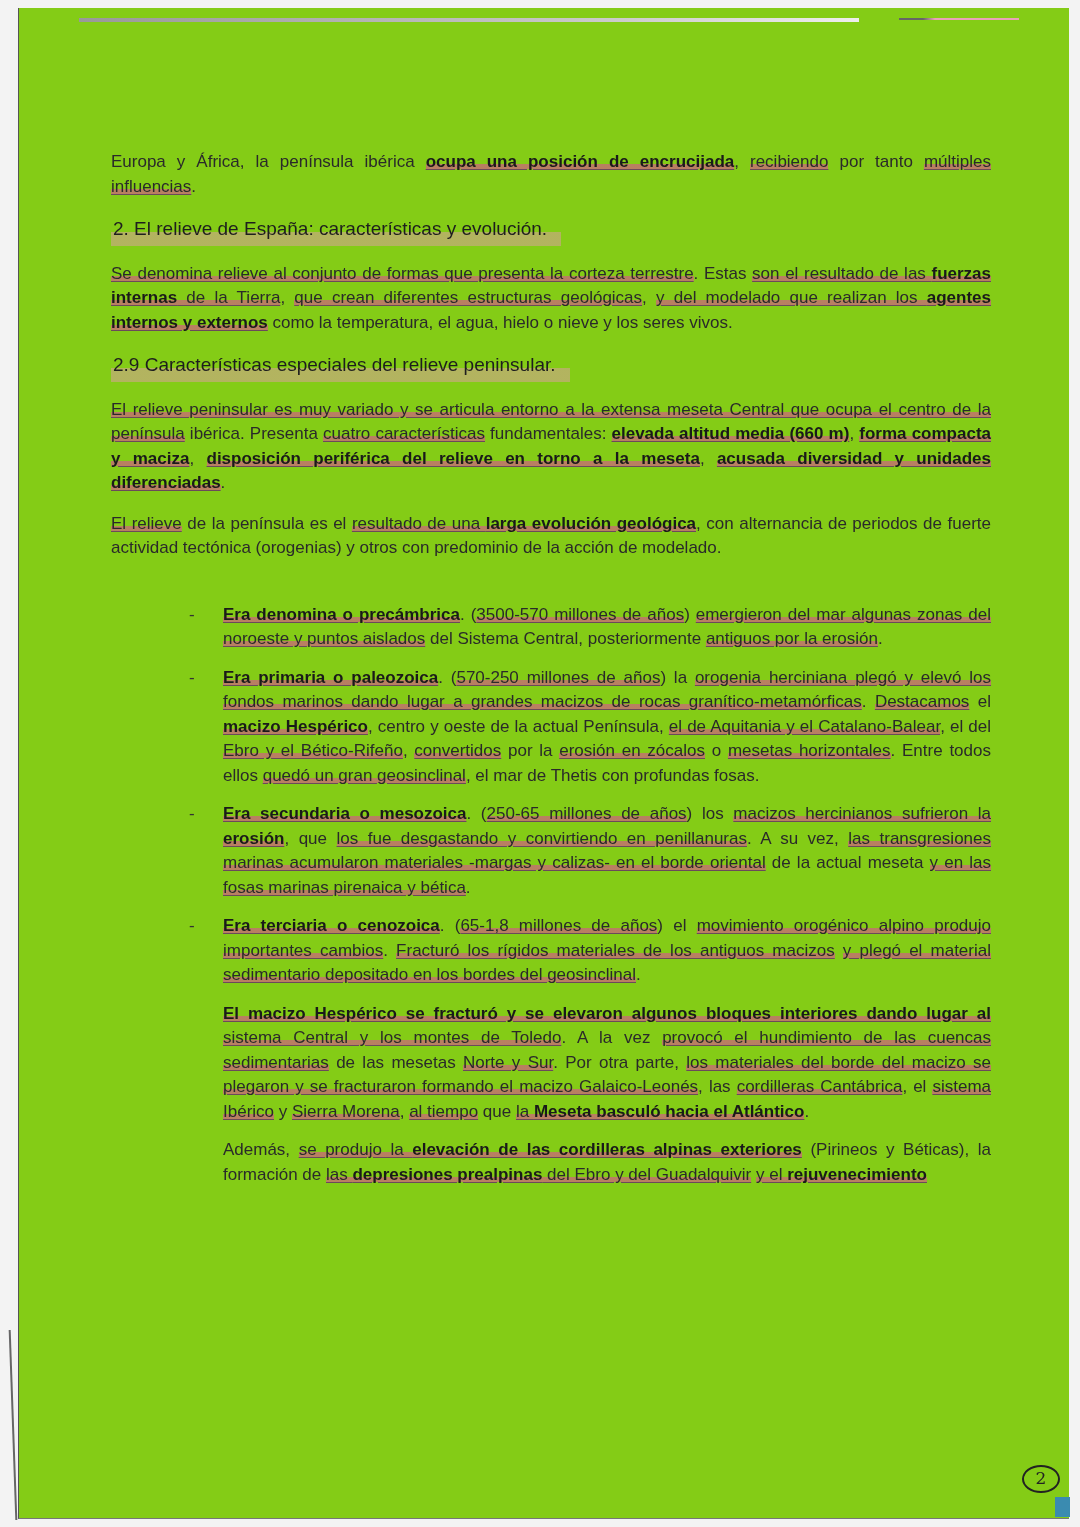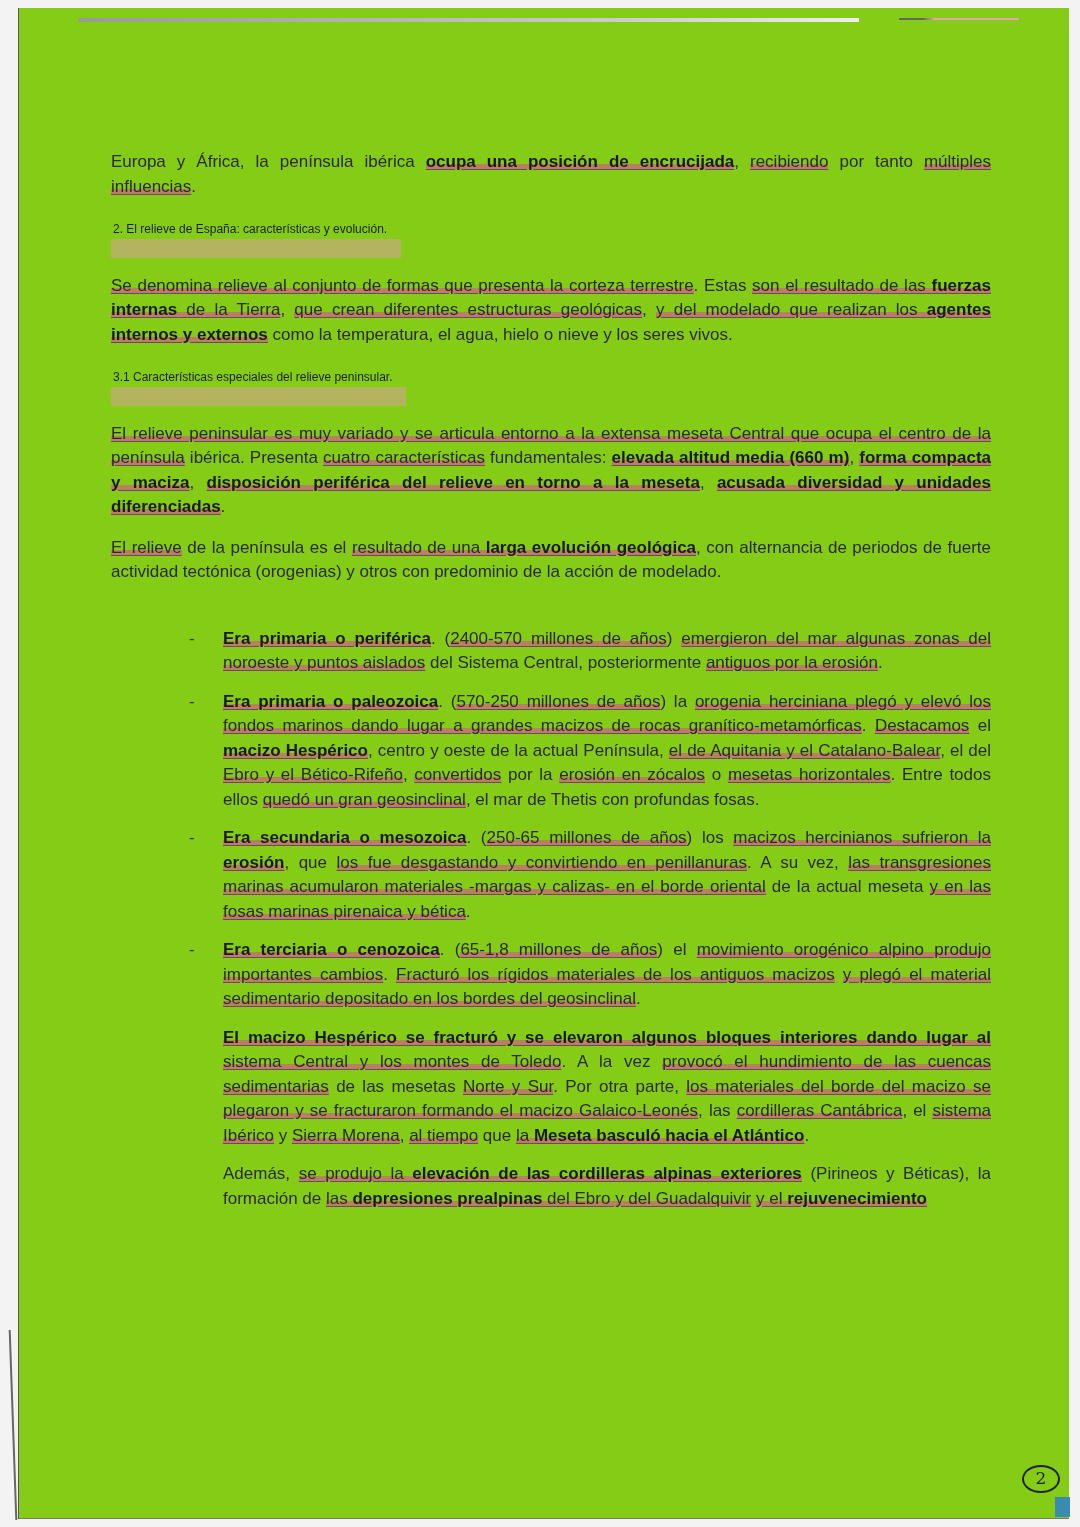--- a/index.html
+++ b/index.html
@@ -24,23 +24,23 @@
     background:linear-gradient(90deg,#666 0,#666 20%,#e9a3b8 30%,#e9a3b8 100%);
   }
   .content {
     position:absolute; left:92px; top:142px; width:880px;
     color:#2a2a2a;
     font-size:17px;
     line-height:24.5px;
   }
   .para { margin:0 0 16px 0; text-align:justify; }
   .heading {
-    font-size:12px; color:#1e1e1e; margin:0 0 16px 0;
+    font-size:19px; color:#1e1e1e; margin:0 0 16px 0;
     display:inline-block;
-    padding:2px 14px 16px 2px;
+    padding:2px 14px 4px 2px;
     background:linear-gradient(180deg, rgba(0,0,0,0) 55%, rgba(236,150,185,0.45) 55%);
   }
   .hl {
     background:linear-gradient(180deg, rgba(0,0,0,0) 62%, rgba(228,64,160,0.55) 62%, rgba(228,64,160,0.55) 92%, rgba(0,0,0,0) 92%);
     text-decoration:underline;
     text-decoration-color:#6b4a5a;
     text-underline-offset:2px;
   }
   .b { font-weight:bold; color:#1a1a1a; }
   .list { margin:0; padding:0; list-style:none; }
@@ -72,29 +72,29 @@
 <div class="page">
   <div class="top-rule"></div>
   <div class="top-rule-right"></div>
 
   <div class="content">
     <p class="para"><span>Europa y África, la península ibérica </span><span class="hl b">ocupa una posición de encrucijada</span><span>, </span><span class="hl">recibiendo</span><span> por tanto </span><span class="hl">múltiples influencias</span><span>.</span></p>
 
     <div class="heading">2. El relieve de España: características y evolución.</div>
     <p class="para"><span class="hl">Se denomina relieve al conjunto de formas que presenta la corteza terrestre</span><span>. Estas </span><span class="hl">son el resultado de las </span><span class="hl b">fuerzas internas</span><span class="hl"> de la Tierra</span><span>, </span><span class="hl">que crean diferentes estructuras geológicas</span><span>, </span><span class="hl">y del modelado que realizan los </span><span class="hl b">agentes internos y externos</span><span> como la temperatura, el agua, hielo o nieve y los seres vivos.</span></p>
 
-    <div class="heading">3.1 Características especiales del relieve peninsular.</div>
+    <div class="heading">2.9 Características especiales del relieve peninsular.</div>
     <p class="para"><span class="hl">El relieve peninsular es muy variado y se articula entorno a la extensa meseta Central que ocupa el centro de la península</span><span> ibérica. Presenta </span><span class="hl">cuatro características</span><span> fundamentales: </span><span class="hl b">elevada altitud media (660 m)</span><span>, </span><span class="hl b">forma compacta y maciza</span><span>, </span><span class="hl b">disposición periférica del relieve en torno a la meseta</span><span>, </span><span class="hl b">acusada diversidad y unidades diferenciadas</span><span>.</span></p>
 
     <p class="para" style="margin-bottom:42px"><span class="hl">El relieve</span><span> de la península es el </span><span class="hl">resultado de una </span><span class="hl b">larga evolución geológica</span><span>, con alternancia de periodos de fuerte actividad tectónica (orogenias) y otros con predominio de la acción de modelado.</span></p>
 
     <ul class="list">
       <li class="list-item">
         <span class="dash">-</span>
-        <span><span class="hl b">Era primaria o periférica</span><span>. (</span><span class="hl">2400-570 millones de años</span><span>) </span><span class="hl">emergieron del mar algunas zonas del noroeste y puntos aislados</span><span> del Sistema Central, posteriormente </span><span class="hl">antiguos por la erosión</span><span>.</span></span>
+        <span><span class="hl b">Era denomina o precámbrica</span><span>. (</span><span class="hl">3500-570 millones de años</span><span>) </span><span class="hl">emergieron del mar algunas zonas del noroeste y puntos aislados</span><span> del Sistema Central, posteriormente </span><span class="hl">antiguos por la erosión</span><span>.</span></span>
       </li>
       <li class="list-item">
         <span class="dash">-</span>
         <span><span class="hl b">Era primaria o paleozoica</span><span>. (</span><span class="hl">570-250 millones de años</span><span>) la </span><span class="hl">orogenia herciniana plegó y elevó los fondos marinos dando lugar a grandes macizos de rocas granítico-metamórficas</span><span>. </span><span class="hl">Destacamos</span><span> el </span><span class="hl b">macizo Hespérico</span><span>, centro y oeste de la actual Península, </span><span class="hl">el de Aquitania y el Catalano-Balear</span><span>, el del </span><span class="hl">Ebro y el Bético-Rifeño</span><span>, </span><span class="hl">convertidos</span><span> por la </span><span class="hl">erosión en zócalos</span><span> o </span><span class="hl">mesetas horizontales</span><span>. Entre todos ellos </span><span class="hl">quedó un gran geosinclinal</span><span>, el mar de Thetis con profundas fosas.</span></span>
       </li>
       <li class="list-item">
         <span class="dash">-</span>
         <span><span class="hl b">Era secundaria o mesozoica</span><span>. (</span><span class="hl">250-65 millones de años</span><span>) los </span><span class="hl">macizos hercinianos sufrieron la </span><span class="hl b">erosión</span><span>, que </span><span class="hl">los fue desgastando y convirtiendo en penillanuras</span><span>. A su vez, </span><span class="hl">las transgresiones marinas acumularon materiales -margas y calizas- en el borde oriental</span><span> de la actual meseta </span><span class="hl">y en las fosas marinas pirenaica y bética</span><span>.</span></span>
       </li>
       <li class="list-item">

